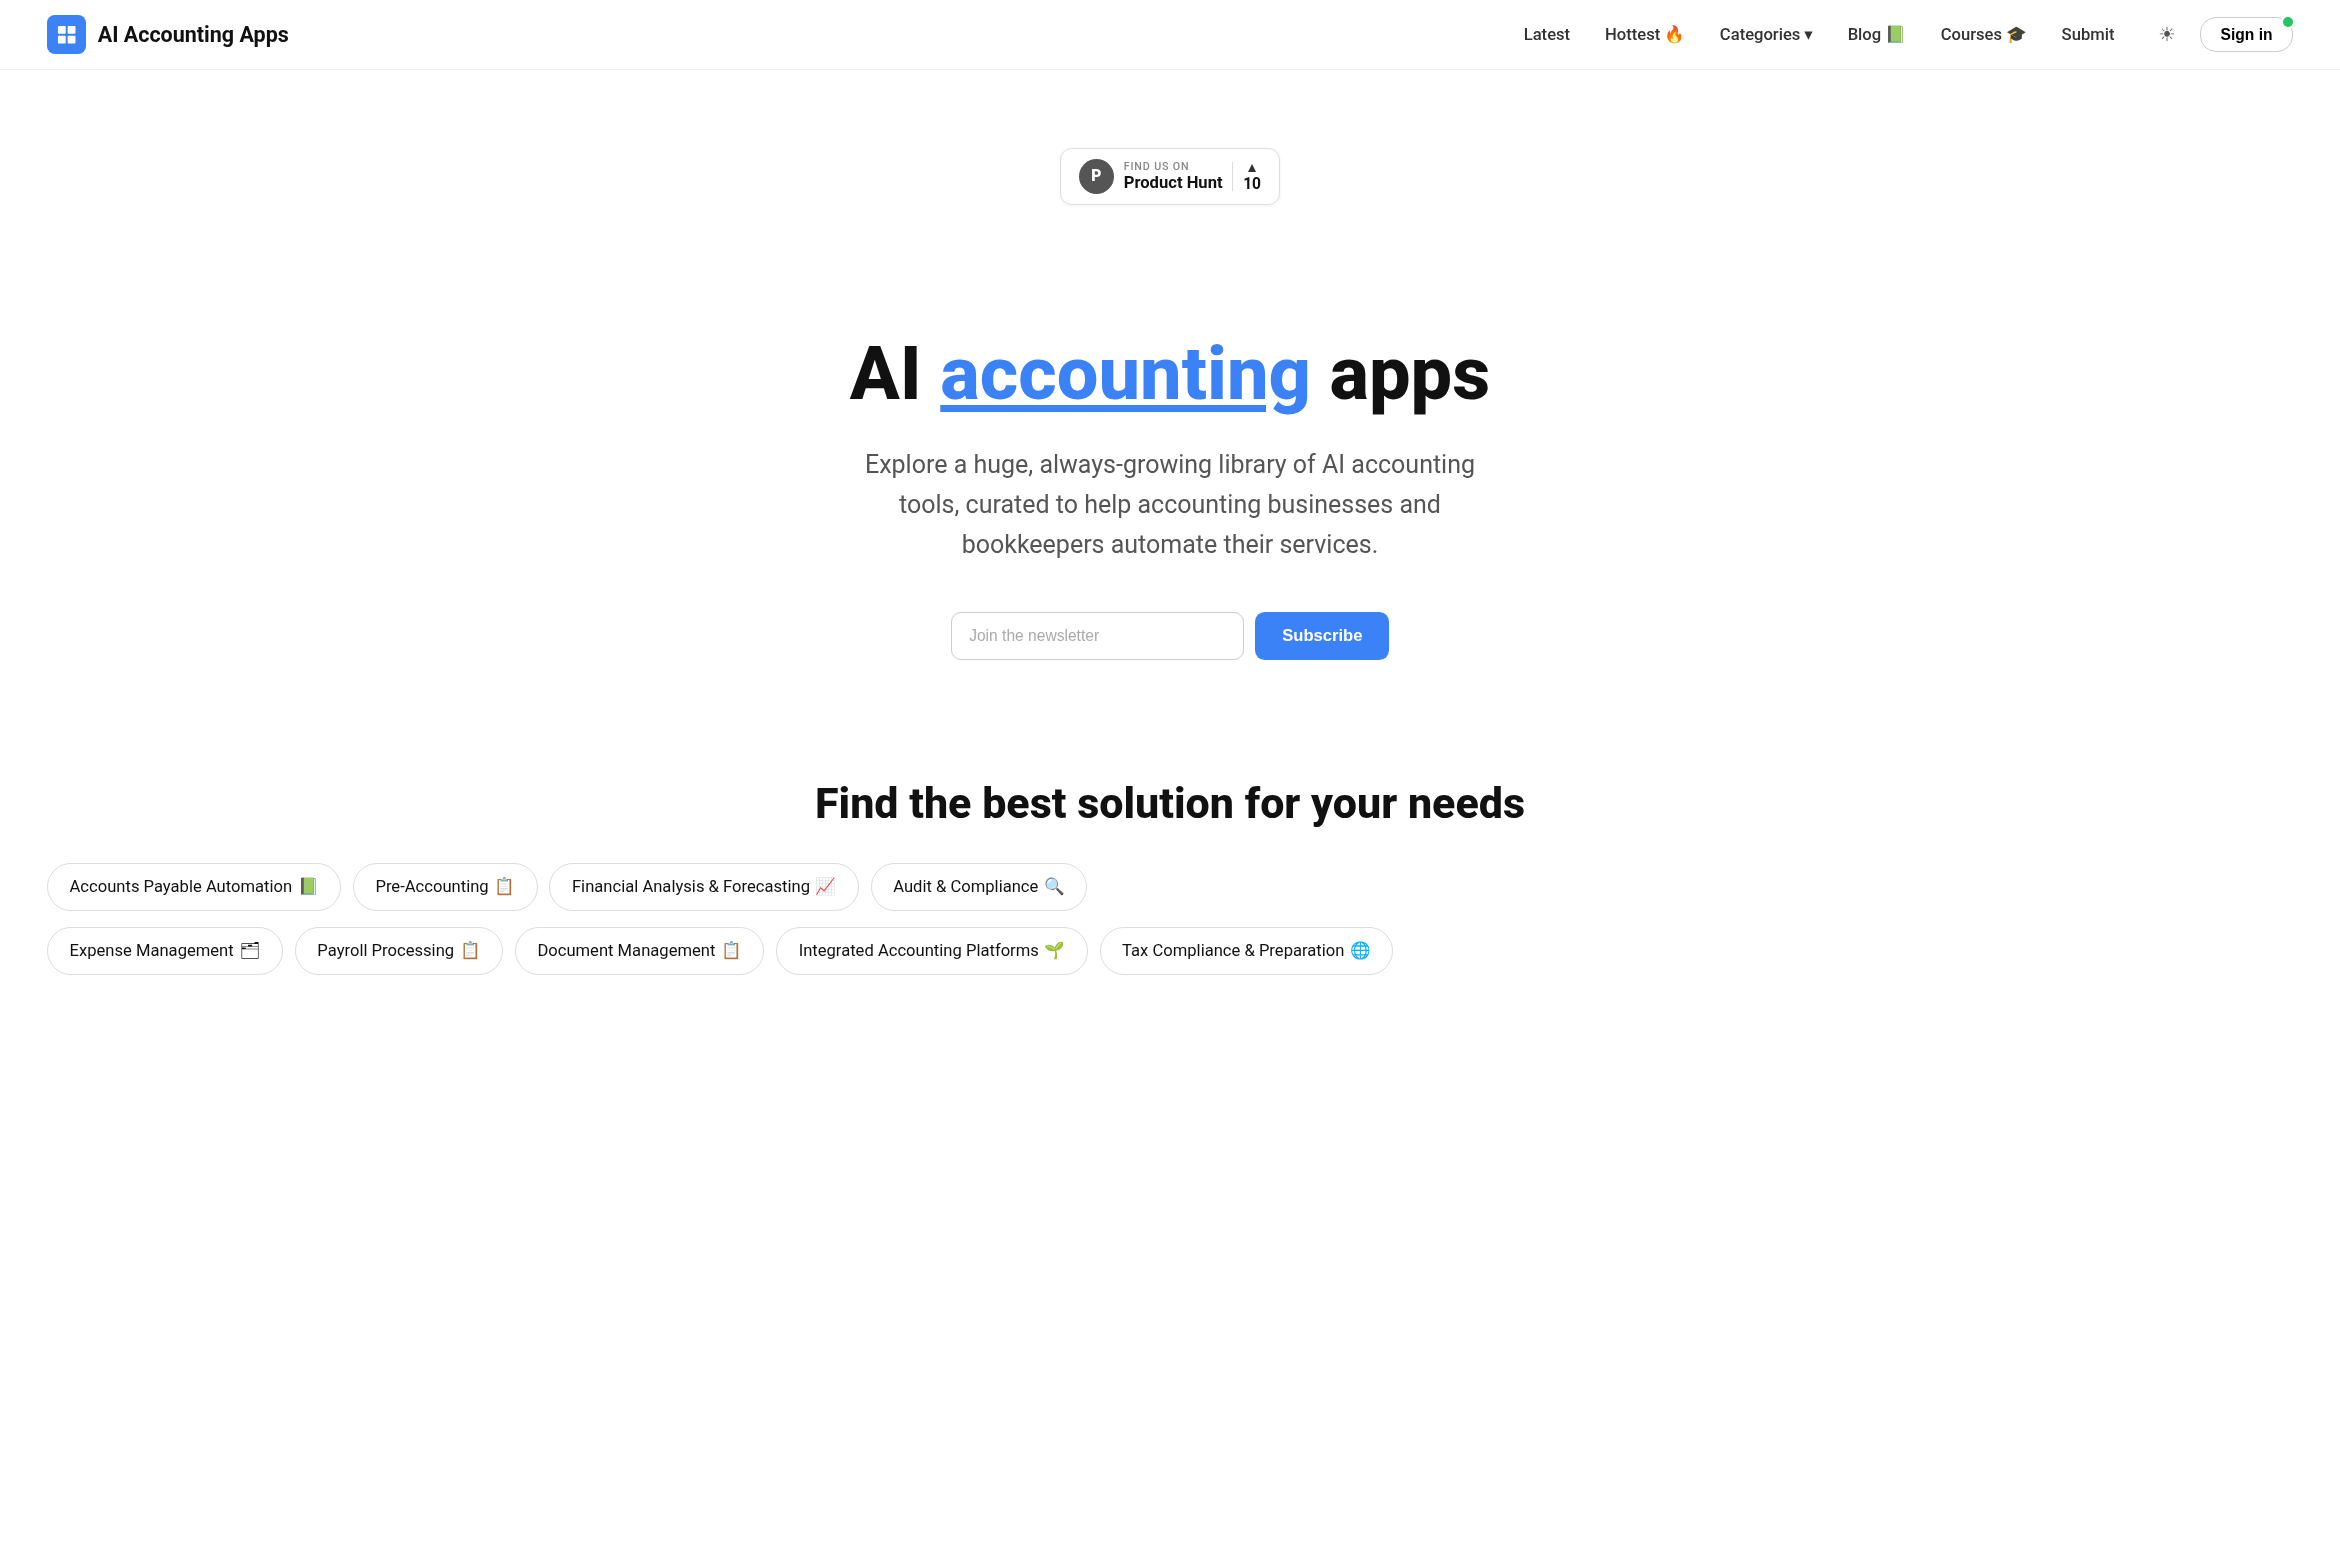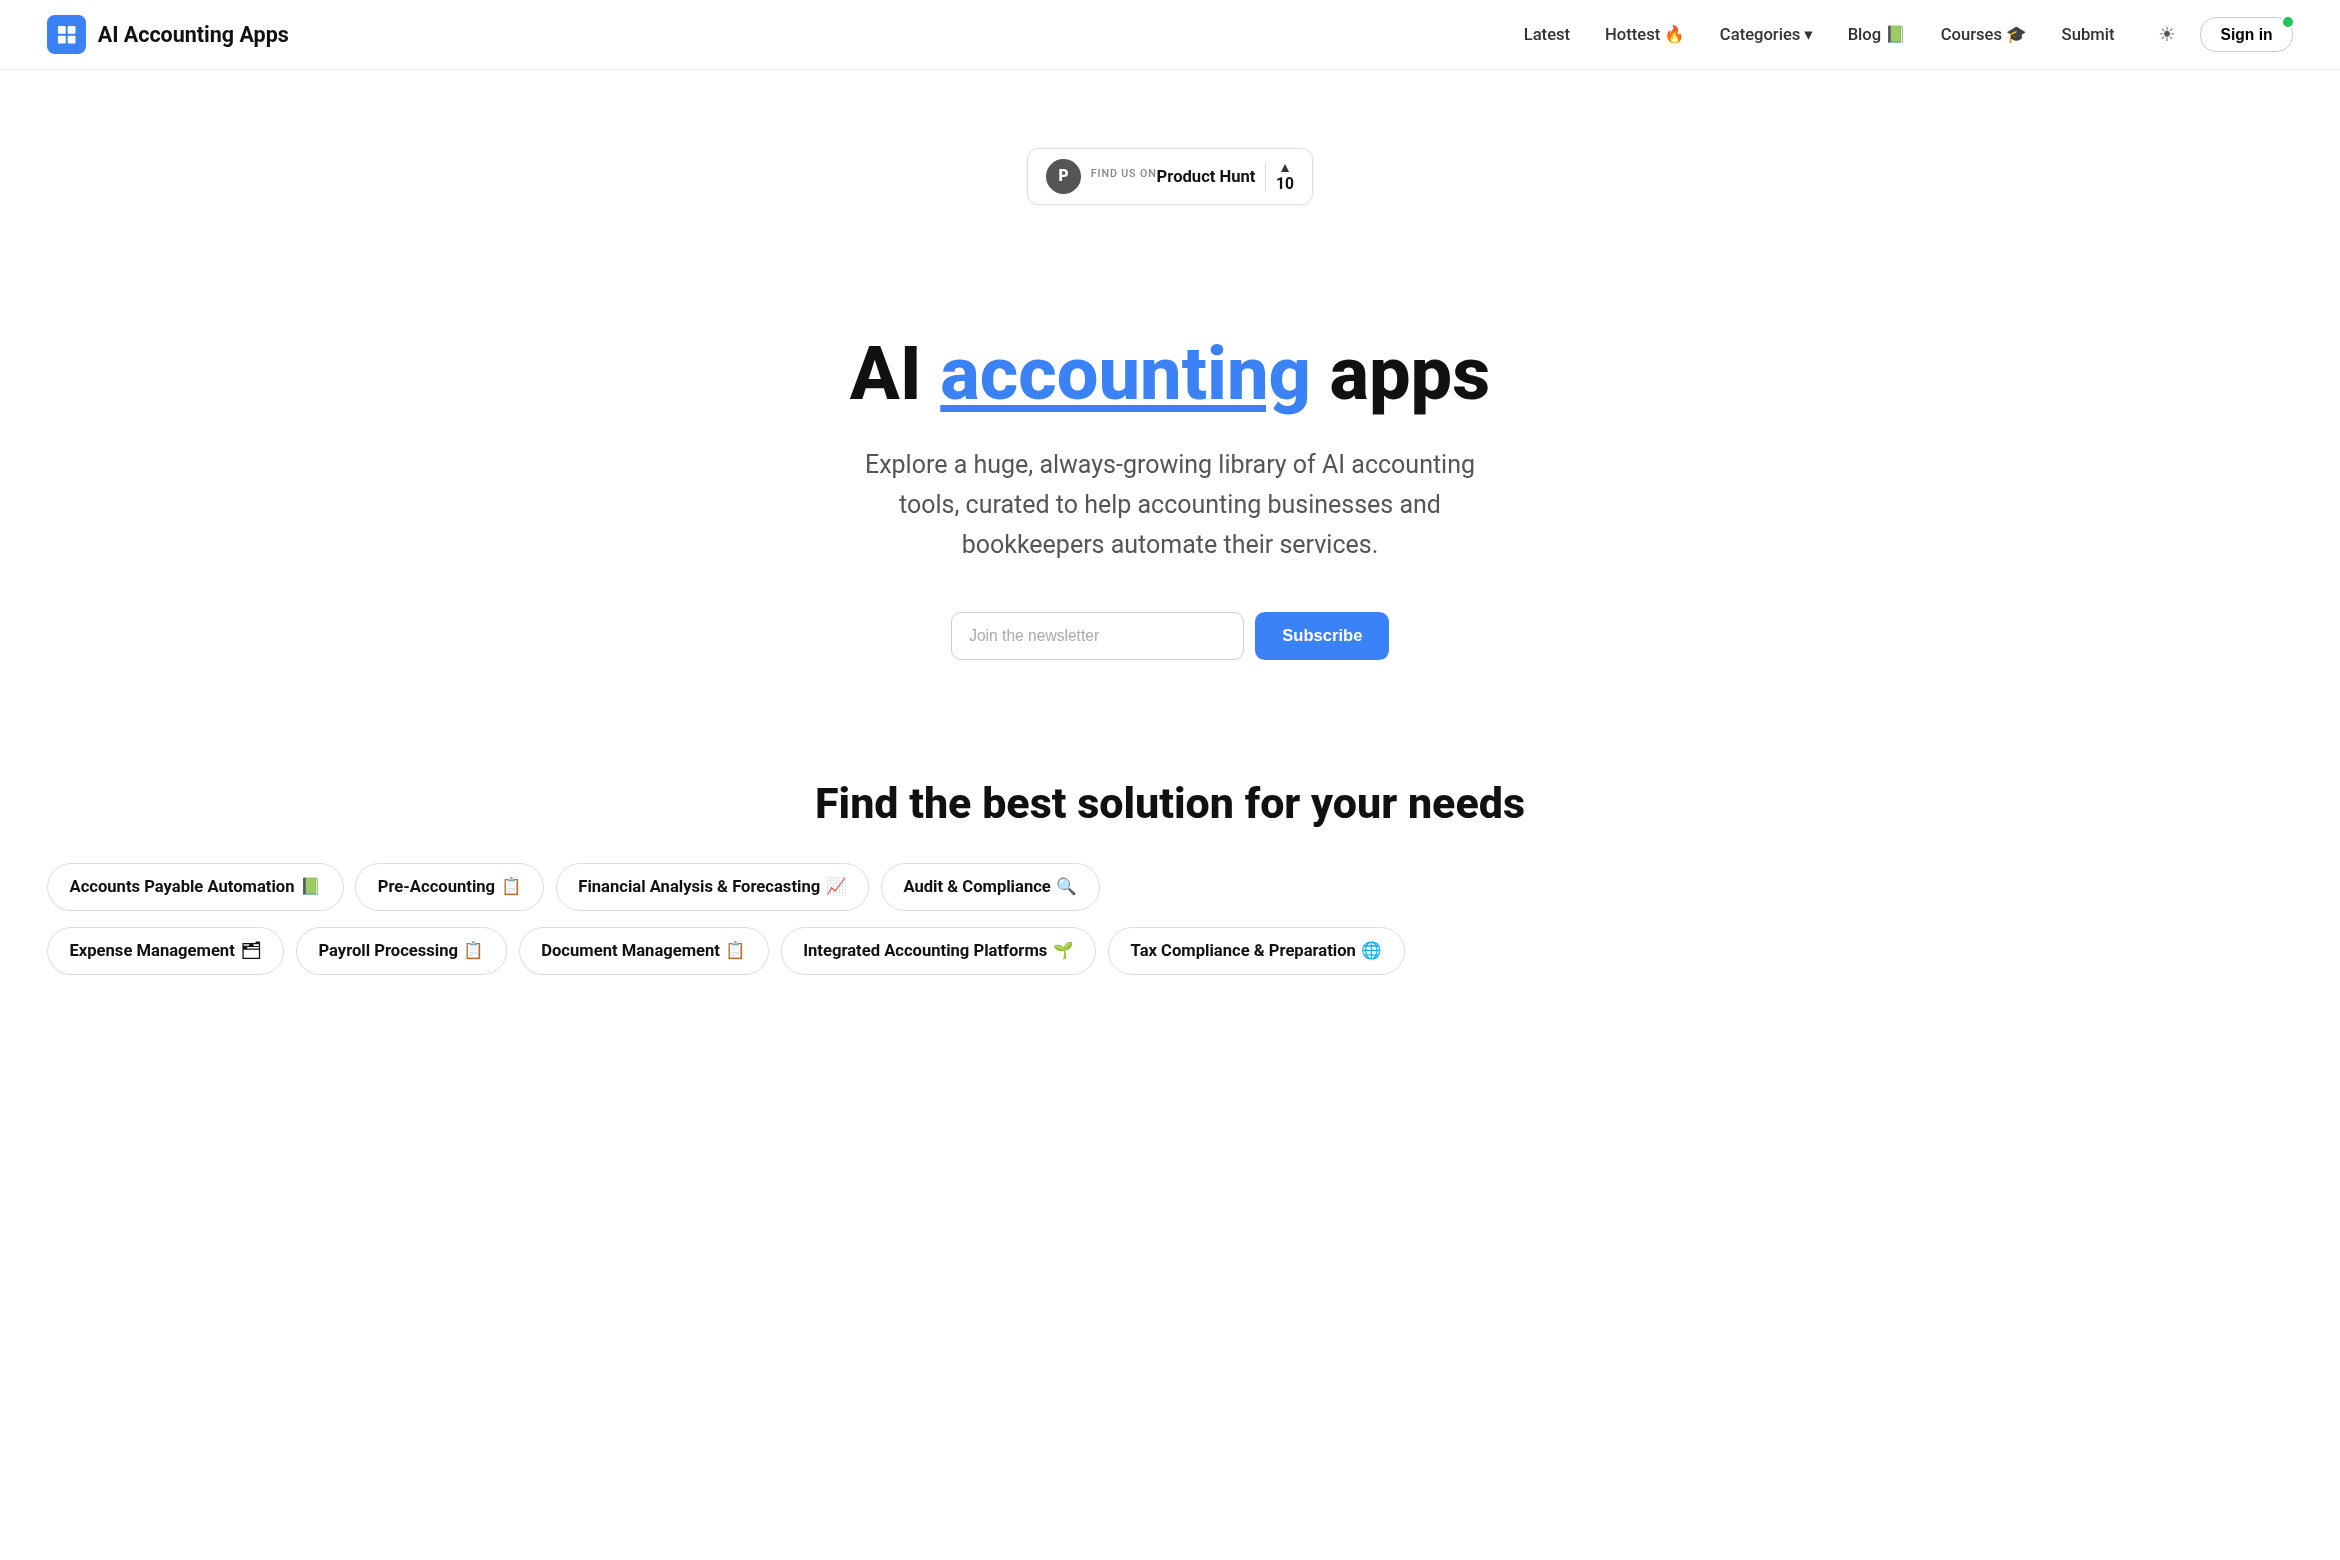--- a/index.html
+++ b/index.html
@@ -131,21 +131,21 @@
       border-radius: 50%;
       display: flex;
       align-items: center;
       justify-content: center;
       color: white;
       font-weight: 900;
       font-size: 15.6px;
     }
     .ph-text {
       display: flex;
-      flex-direction: row;
+      flex-direction: column;
       text-align: left;
     }
     .ph-find {
       font-size: 10.7px;
       color: #888;
       letter-spacing: 0.08em;
       font-weight: 500;
     }
     .ph-name {
       font-size: 16.6px;
@@ -229,21 +229,21 @@
       overflow-x: auto;
     }
     .cat-chip {
       display: flex;
       align-items: center;
       gap: 5.9px;
       padding: 13.7px 21.5px;
       border: 1.5px solid #ddd;
       border-radius: 49px;
       font-size: 16.6px;
-      font-weight: 700;
+      font-weight: 400;
       background: #fff;
       cursor: pointer;
       white-space: nowrap;
       color: #111;
     }
 
     .categories-section {
       padding: 59px 47px 29px;
     }
     .categories-section .section-title {

